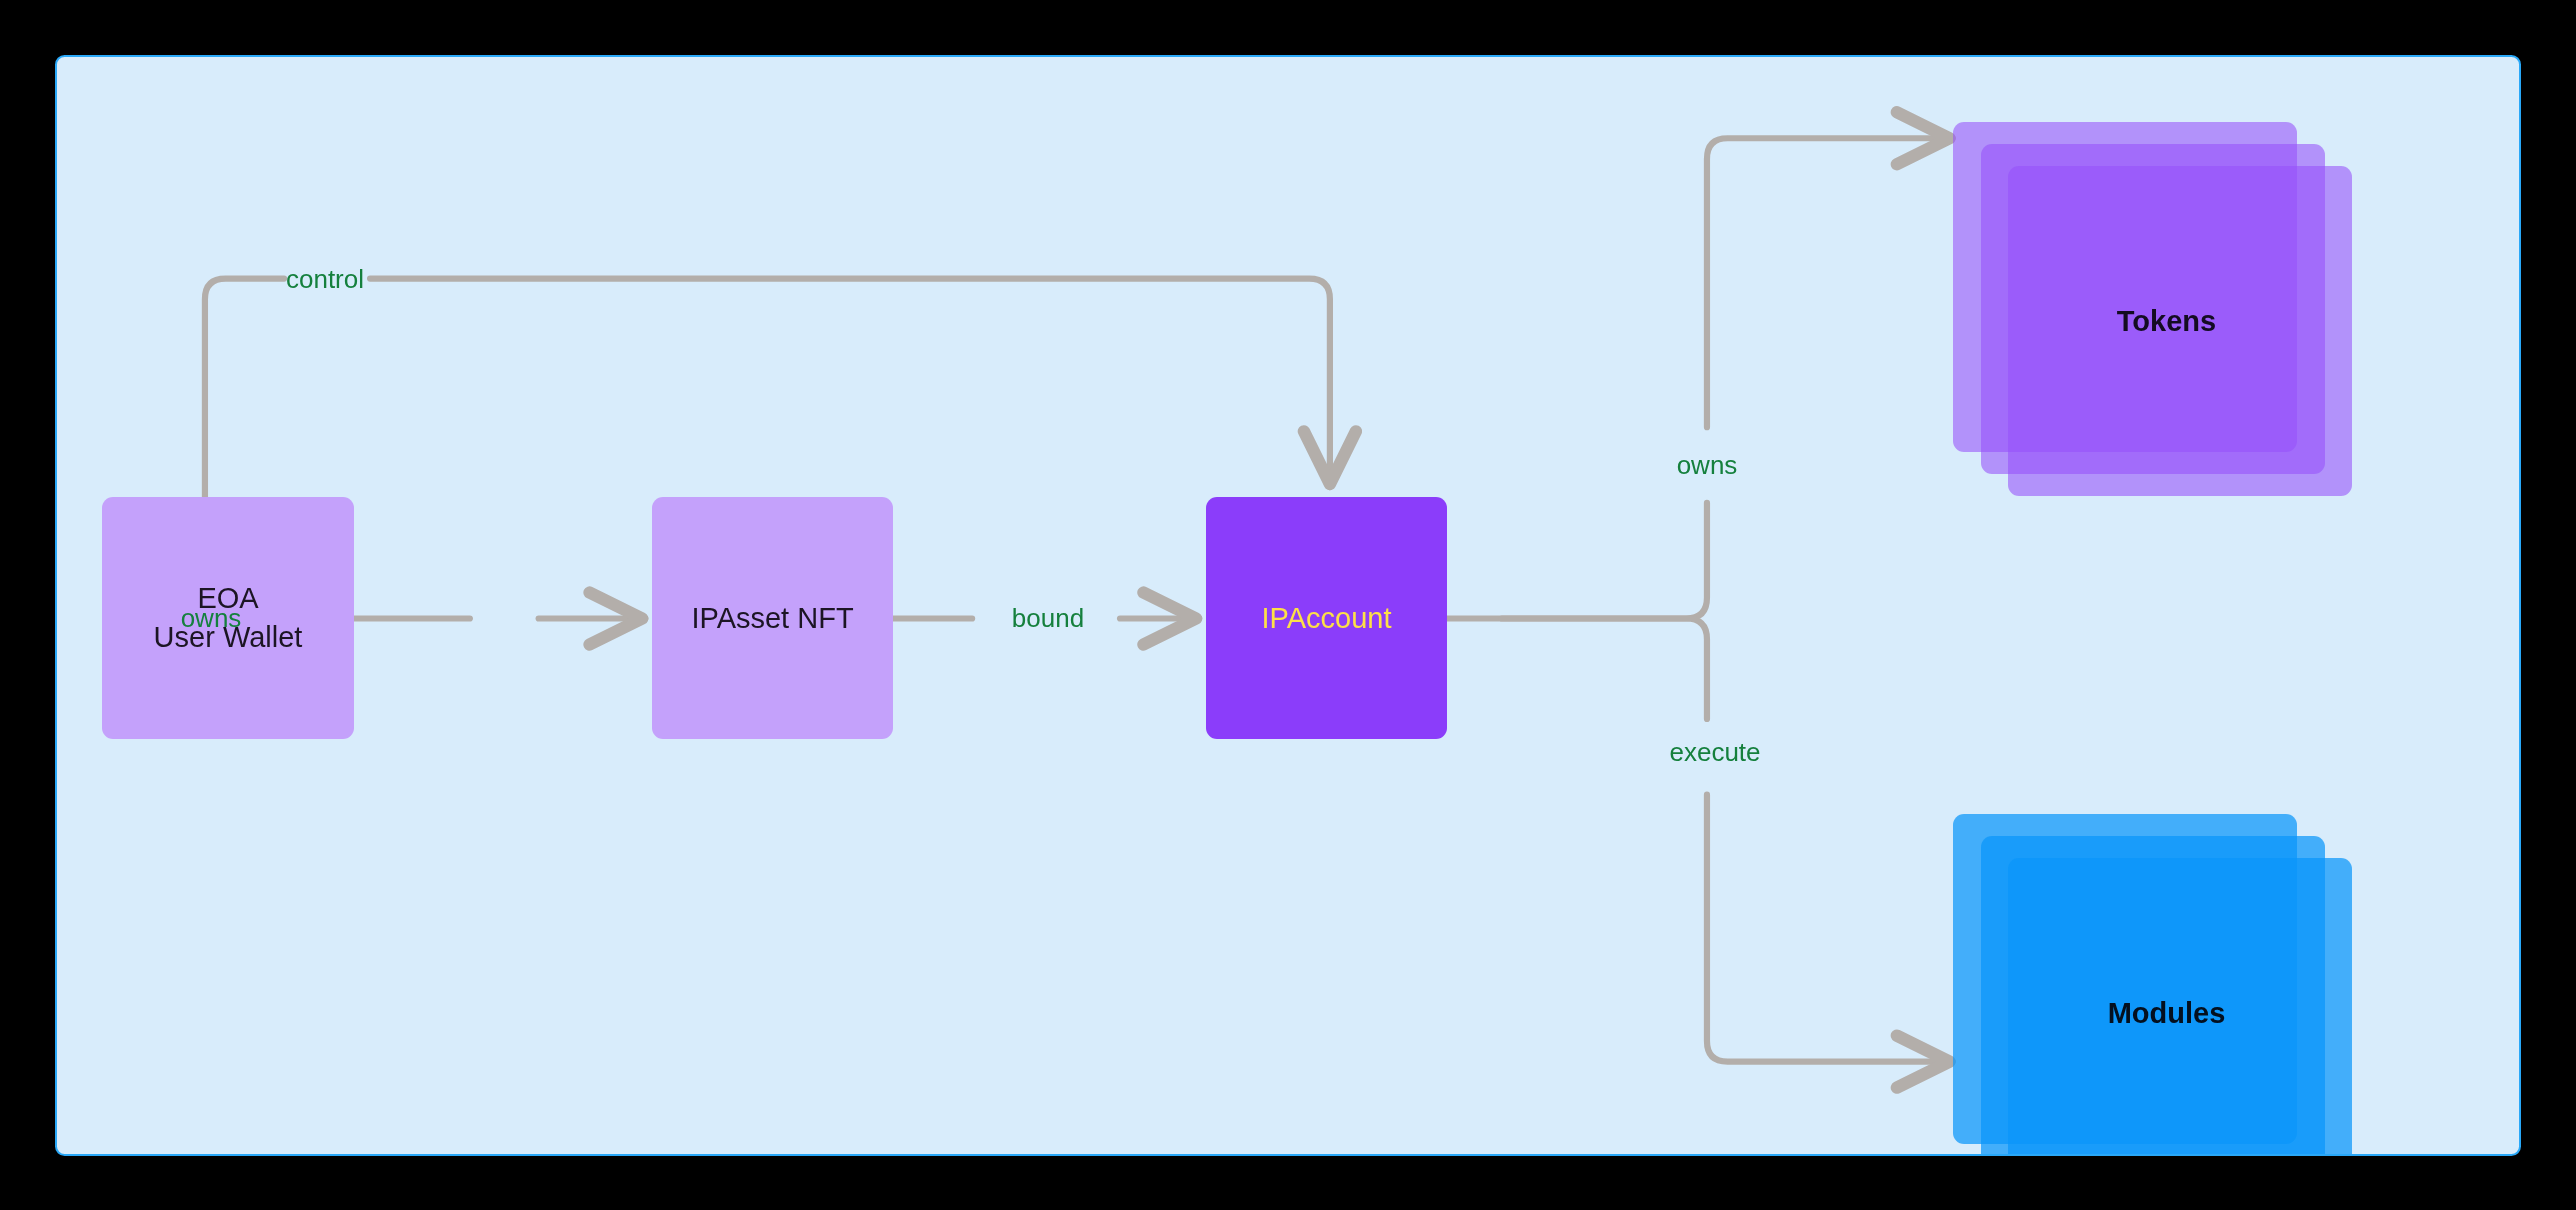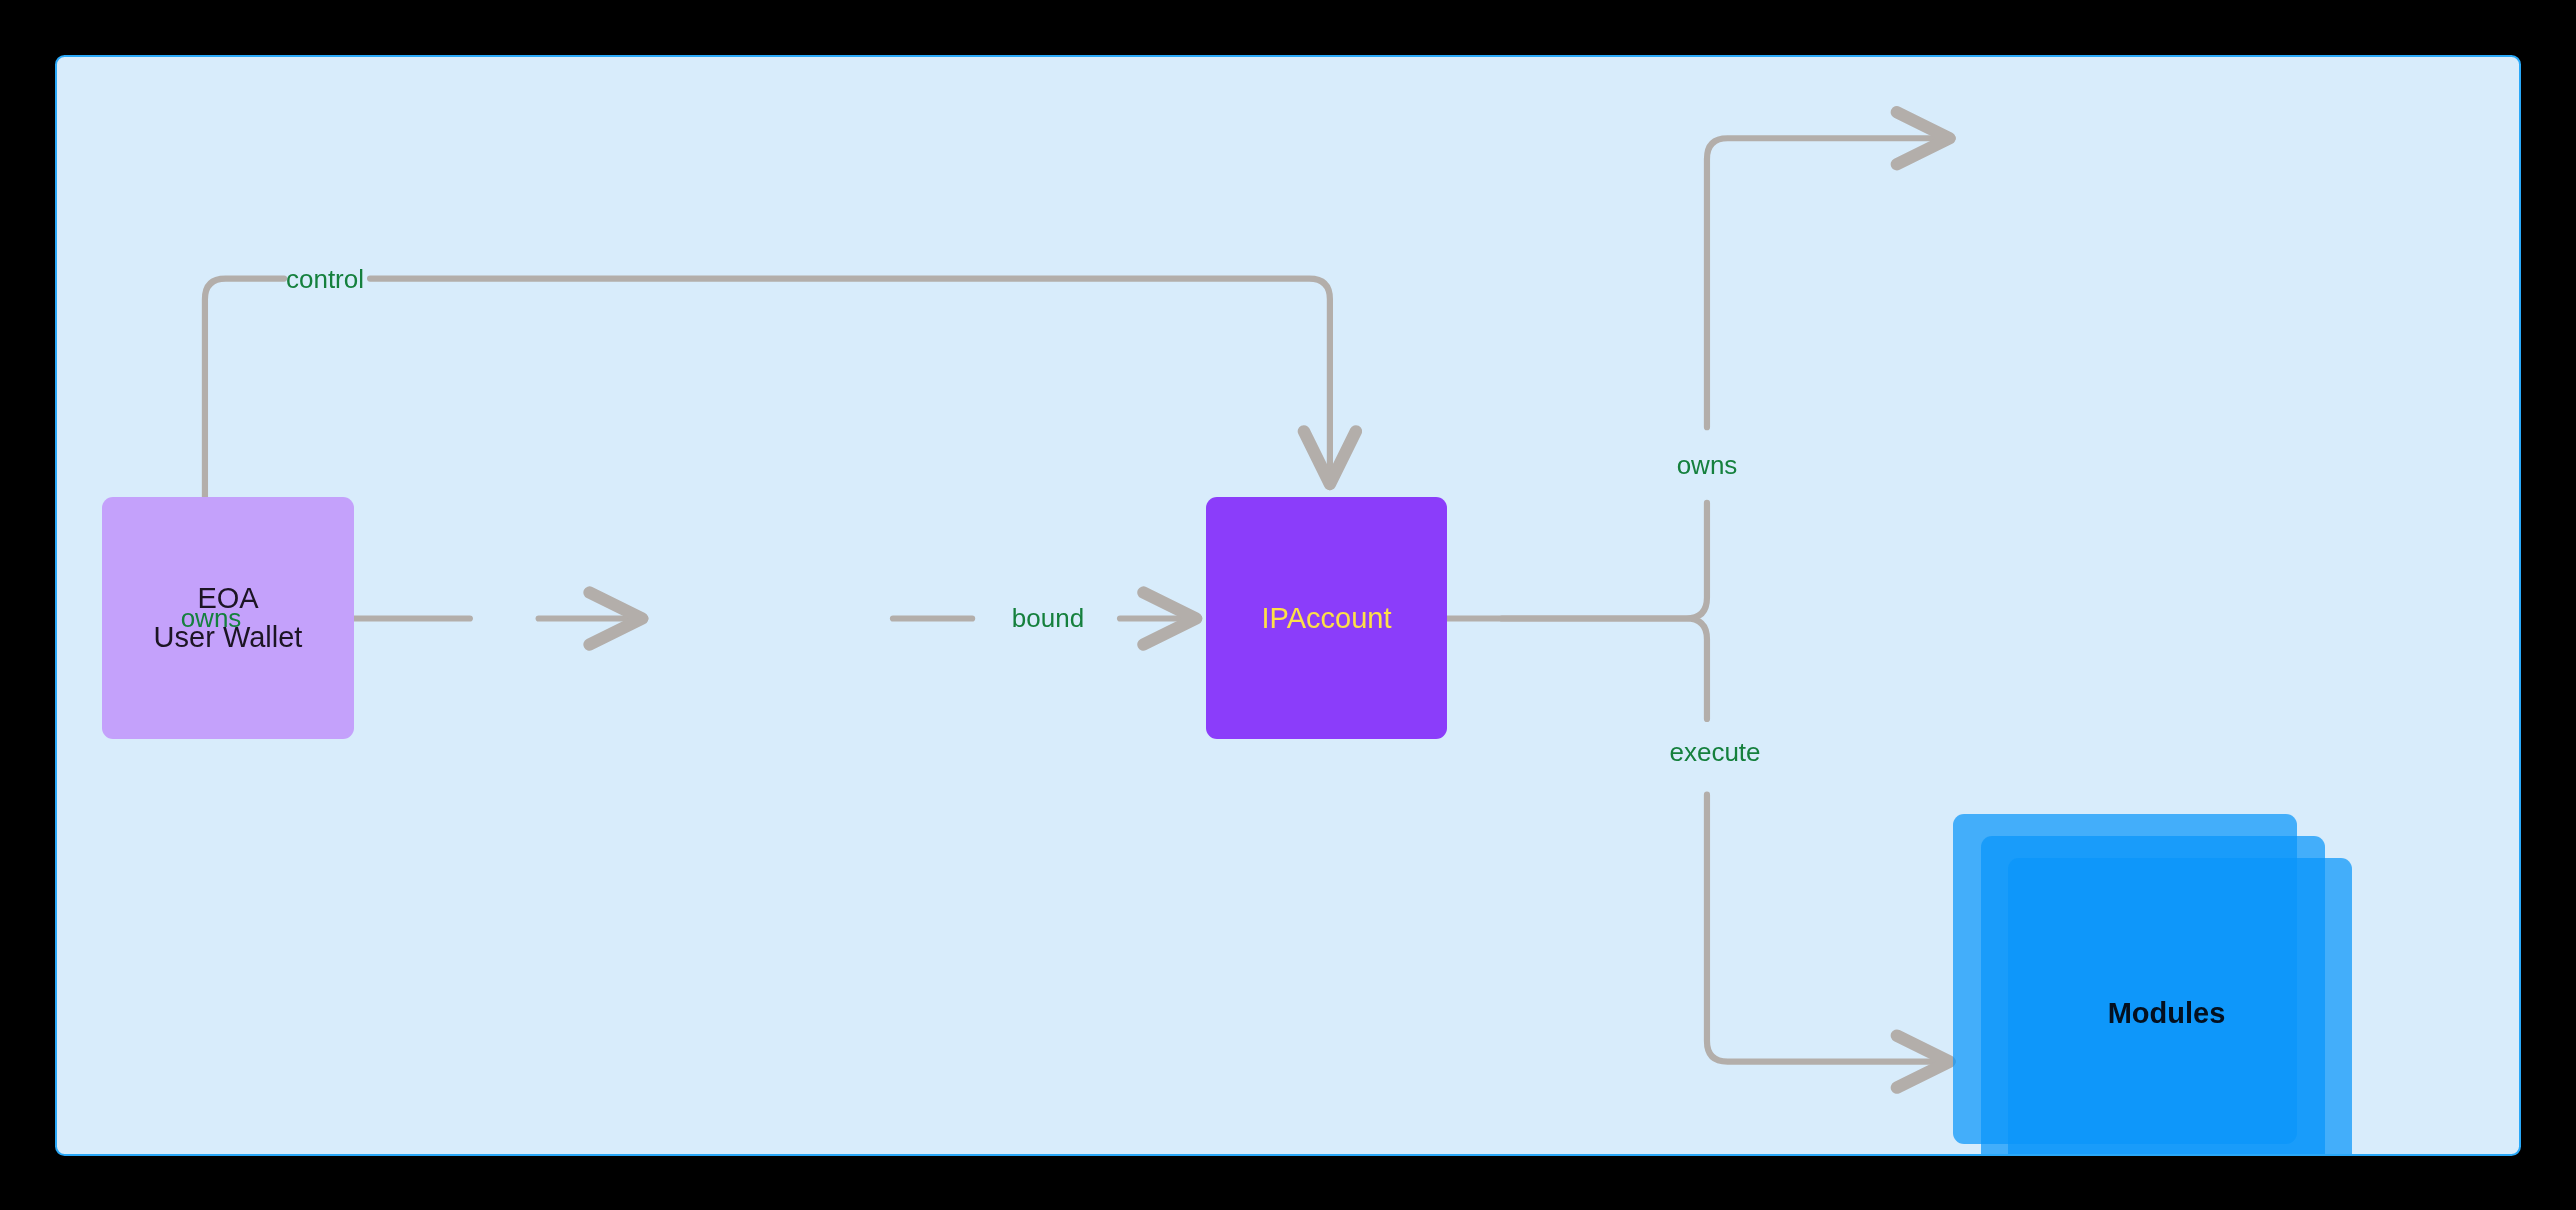--- a/index.html
+++ b/index.html
@@ -168,25 +168,34 @@
       </g>
     </svg>
 
     <div class="node node-eoa">
       <div>
         <div>EOA</div>
         <div>User Wallet</div>
       </div>
     </div>
 
+    <div class="node node-ipasset">
+      <span>IPAsset NFT</span>
+    </div>
 
     <div class="node node-ipaccount">
       <span>IPAccount</span>
     </div>
 
+    <div class="stack stack-tokens">
+      <div class="layer l1"></div>
+      <div class="layer l2"></div>
+      <div class="layer l3"></div>
+      <div class="stack-label">Tokens</div>
+    </div>
 
     <div class="stack stack-modules">
       <div class="layer l1"></div>
       <div class="layer l2"></div>
       <div class="layer l3"></div>
       <div class="stack-label">Modules</div>
     </div>
 
     <div class="edge-label lbl-owns1">owns</div>
     <div class="edge-label lbl-bound">bound</div>

